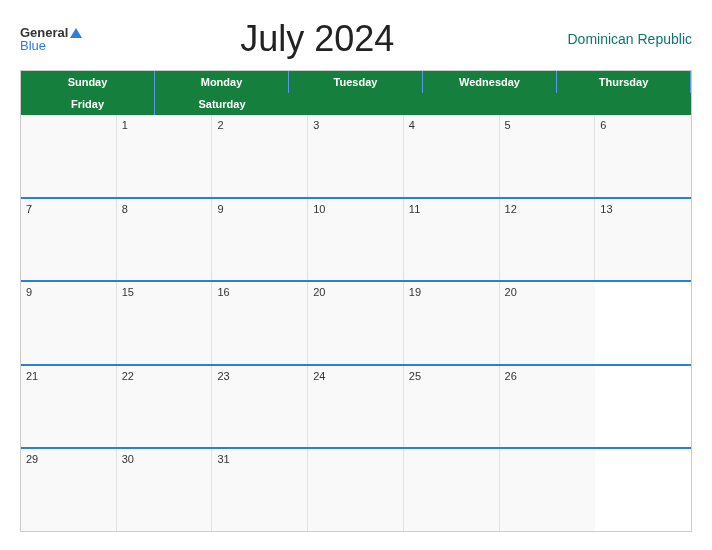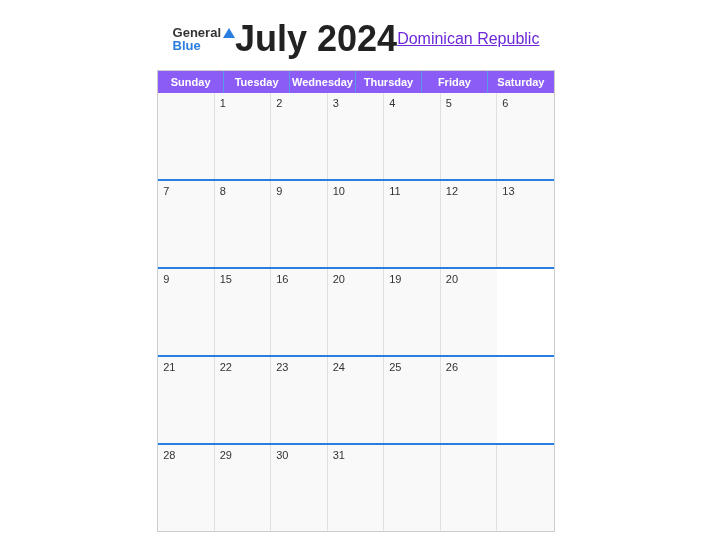--- a/index.html
+++ b/index.html
@@ -9,82 +9,80 @@
       background: #fff;
       font-family: Arial, sans-serif;
       overflow: hidden;
     }
     .page {
       width: 712px;
       height: 550px;
       padding: 18px 20px 18px 20px;
       display: flex;
       flex-direction: column;
-      align-items: center;
     }
     .header {
       display: flex;
       align-items: center;
       justify-content: space-between;
       margin-bottom: 10px;
     }
     .logo {
       display: flex;
       flex-direction: column;
       align-items: flex-start;
       line-height: 1;
     }
     .logo-general {
       font-size: 13px;
       font-weight: bold;
       color: #333;
     }
     .logo-blue {
       font-size: 13px;
-      font-weight: bold;
+      font-weight: normal;
       color: #2a7de1;
     }
     .logo-triangle {
       display: inline-block;
       width: 0;
       height: 0;
       border-left: 6px solid transparent;
       border-right: 6px solid transparent;
       border-bottom: 10px solid #2a7de1;
       margin-left: 2px;
       vertical-align: middle;
     }
     .logo-line1 {
       display: flex;
       align-items: center;
     }
     .month-title {
       font-size: 36px;
-      font-weight: bold;
+      font-weight: normal;
       color: #222;
       text-align: center;
       flex: 1;
     }
     .country {
-      font-size: 16px;
-      color: #6d28d9;
+      font-size: 14px;
+      color: #0f766e;
       text-align: right;
       min-width: 140px;
-      text-decoration: underline;
     }
     .calendar {
       flex: 1;
       display: flex;
       flex-direction: column;
       border: 1px solid #ccc;
     }
     .cal-header {
       display: grid;
-      grid-template-columns: repeat(6, 1fr);
-      background: #8b5cf6;
+      grid-template-columns: repeat(5, 1fr);
+      background: #15803d;
     }
     .cal-header-cell {
       color: #fff;
       font-size: 11px;
       font-weight: bold;
       text-align: center;
       padding: 5px 2px;
       border-right: 1px solid #5599e8;
     }
     .cal-header-cell:last-child {
@@ -137,20 +135,21 @@
       <span class="logo-blue">Blue</span>
     </div>
     <div class="month-title">July 2024</div>
     <div class="country">Dominican Republic</div>
   </div>
 
   <div class="calendar">
     <div class="cal-header">
 
     <div class="cal-header-cell">Sunday</div>
+        <div class="cal-header-cell">Monday</div>
         <div class="cal-header-cell">Tuesday</div>
         <div class="cal-header-cell">Wednesday</div>
         <div class="cal-header-cell">Thursday</div>
         <div class="cal-header-cell">Friday</div>
         <div class="cal-header-cell">Saturday</div>
       </div>
     <div class="cal-body">
 
     <div class="cal-week">
           <div class="cal-cell empty"></div>
@@ -180,21 +179,20 @@
         </div>
         <div class="cal-week">
           <div class="cal-cell"><span class="day-num">21</span></div>
           <div class="cal-cell"><span class="day-num">22</span></div>
           <div class="cal-cell"><span class="day-num">23</span></div>
           <div class="cal-cell"><span class="day-num">24</span></div>
           <div class="cal-cell"><span class="day-num">25</span></div>
           <div class="cal-cell"><span class="day-num">26</span></div>
         </div>
         <div class="cal-week">
-          <div class="cal-cell"><span class="day-num">28</span></div>
           <div class="cal-cell"><span class="day-num">29</span></div>
           <div class="cal-cell"><span class="day-num">30</span></div>
           <div class="cal-cell"><span class="day-num">31</span></div>
           <div class="cal-cell empty"></div>
           <div class="cal-cell empty"></div>
           <div class="cal-cell empty"></div>
         </div>
       </div>
   </div>
 </div>

